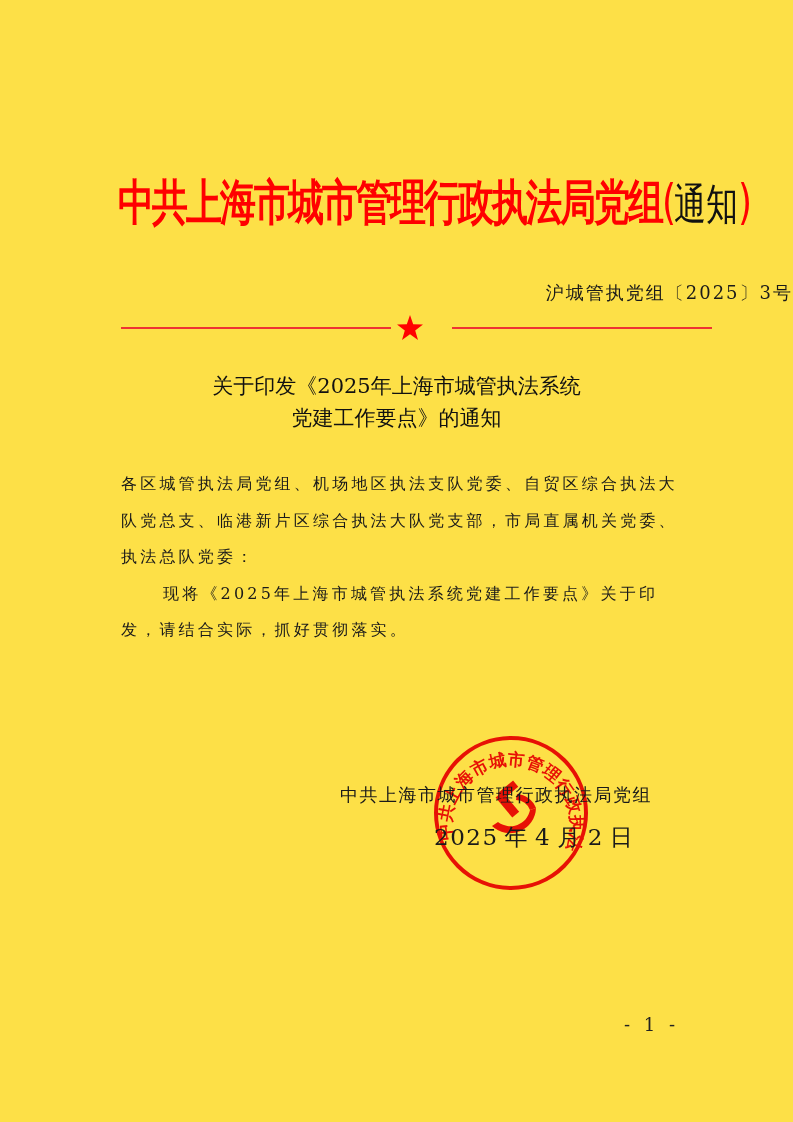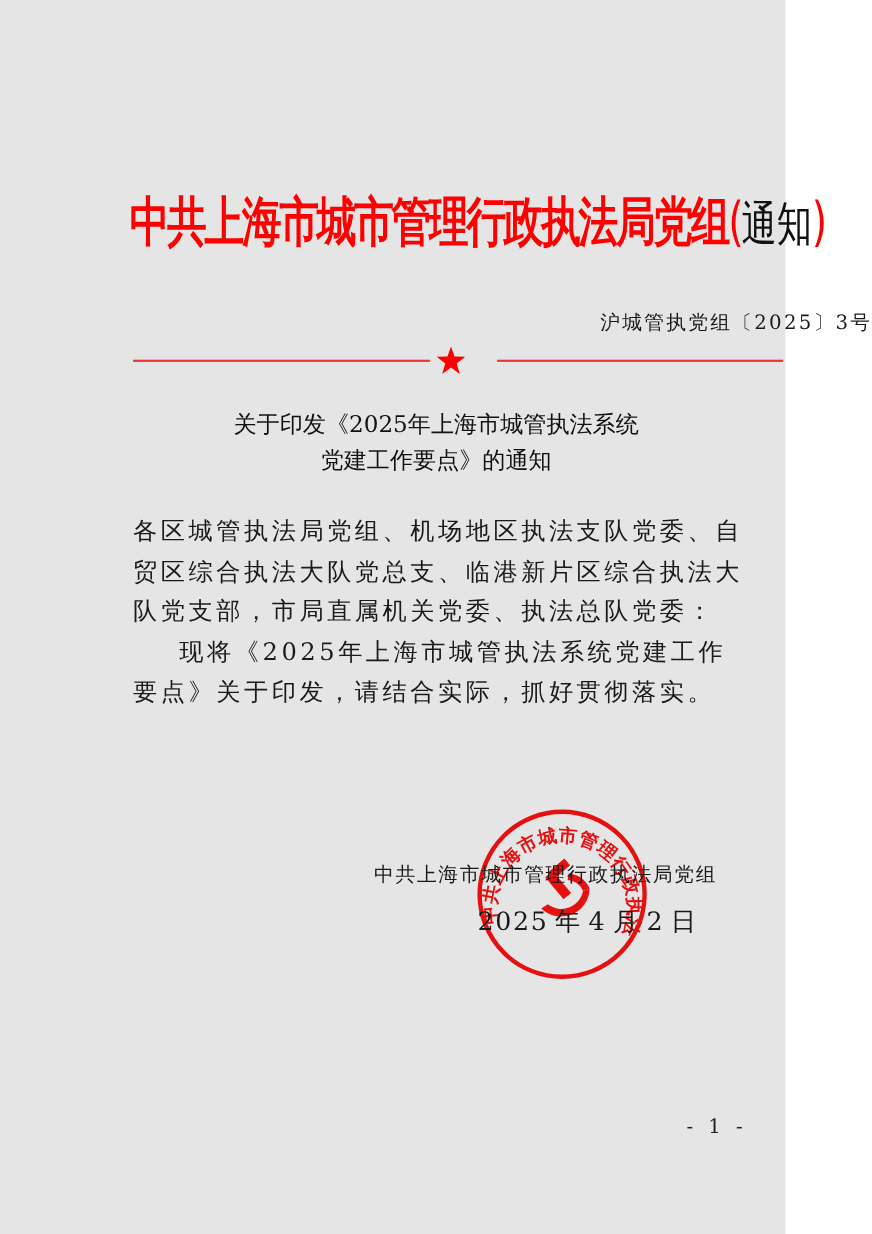--- a/index.html
+++ b/index.html
@@ -11,22 +11,22 @@
       width: 793px;
       height: 1122px;
       position: relative;
       overflow: hidden;
       font-family: "DejaVu Serif", "Liberation Serif", serif;
       color: #111111;
     }
     .page {
       position: absolute;
       left: 0; top: 0;
-      width: 714px; height: 1122px;
-      background: #e5e5e5;
+      width: 793px; height: 1122px;
+      background: #fde047;
     }
     
     .header-title {
       position: absolute;
       left: 118px;
       top: 172px;
       width: 560px;
       height: 62px;
       white-space: nowrap;
       font-family: "DejaVu Sans", "Liberation Sans", sans-serif;
@@ -85,21 +85,21 @@
       font-weight: normal;
       color: #111111;
     }
     .doc-title div { white-space: nowrap; }
     
     .body-text {
       position: absolute;
       left: 121px;
       top: 466px;
       width: 560px;
-      font-size: 22px;
+      font-size: 16px;
       line-height: 36.5px;
       letter-spacing: 3.2px;
       color: #1a1a1a;
     }
     .body-text p { margin: 0; }
     .body-text .indent { text-indent: 42px; }
     
     .sign-org {
       position: absolute;
       left: 340px;

